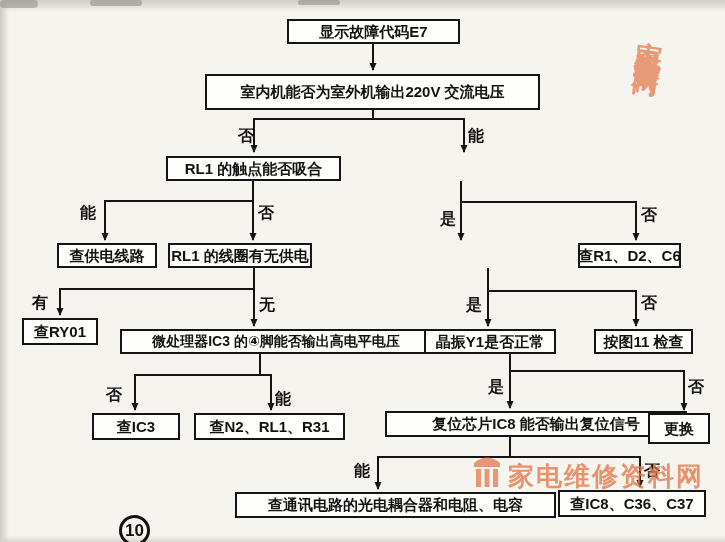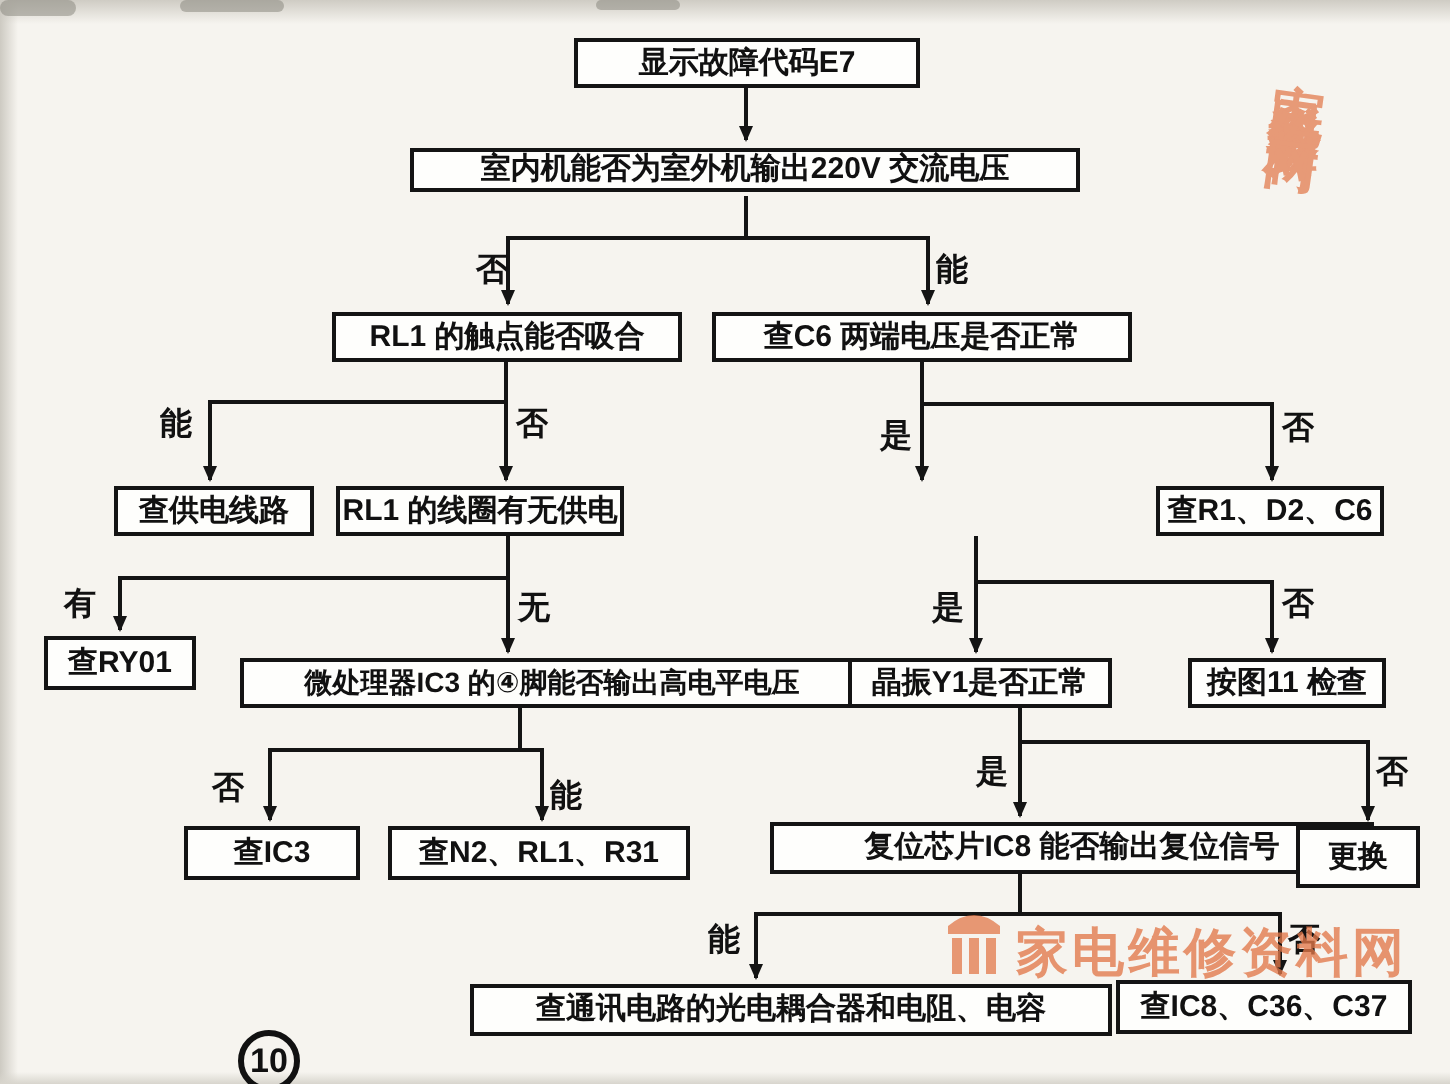--- a/index.html
+++ b/index.html
@@ -119,26 +119,25 @@
       <line x1="684" y1="370" x2="684" y2="410" marker-end="url(#ah)"></line>
 
       <line x1="510" y1="437" x2="510" y2="457"></line>
       <line x1="377" y1="457" x2="641" y2="457"></line>
       <line x1="378" y1="456" x2="378" y2="489" marker-end="url(#ah)"></line>
       <line x1="640" y1="456" x2="640" y2="487" marker-end="url(#ah)"></line>
     </g>
   </svg>
 
   <div class="node" style="left:287px;top:19px;width:173px;height:25px">显示故障代码E7</div>
-  <div class="node" style="left:205px;top:74px;width:335px;height:22px">室内机能否为室外机输出220V 交流电压</div>
+  <div class="node" style="left:205px;top:74px;width:335px;height:36px">室内机能否为室外机输出220V 交流电压</div>
   <div class="node" style="left:166px;top:156px;width:175px;height:25px">RL1 的触点能否吸合</div>
-  <div class="node" style="left:356px;top:156px;width:210px;height:25px">查C6 两端电压是否正常</div>
   <div class="node" style="left:57px;top:243px;width:100px;height:25px">查供电线路</div>
   <div class="node" style="left:168px;top:243px;width:144px;height:25px">RL1 的线圈有无供电</div>
-  <div class="node" style="left:578px;top:243px;width:114px;height:25px">查R1、D2、C6</div>
+  <div class="node" style="left:578px;top:243px;width:103px;height:25px">查R1、D2、C6</div>
   <div class="node" style="left:22px;top:318px;width:76px;height:27px">查RY01</div>
   <div class="node tight" style="left:104px;top:329px;width:312px;height:25px">微处理器IC3 的④脚能否输出高电平电压</div>
   <div class="node" style="left:424px;top:329px;width:132px;height:25px">晶振Y1是否正常</div>
   <div class="node" style="left:594px;top:329px;width:99px;height:25px">按图11 检查</div>
   <div class="node" style="left:92px;top:413px;width:88px;height:27px">查IC3</div>
   <div class="node" style="left:194px;top:413px;width:151px;height:27px">查N2、RL1、R31</div>
   <div class="node" style="left:385px;top:411px;width:302px;height:26px">复位芯片IC8 能否输出复位信号</div>
   <div class="node" style="left:648px;top:413px;width:62px;height:31px">更换</div>
   <div class="node" style="left:235px;top:492px;width:321px;height:26px">查通讯电路的光电耦合器和电阻、电容</div>
   <div class="node" style="left:558px;top:490px;width:148px;height:27px">查IC8、C36、C37</div>

